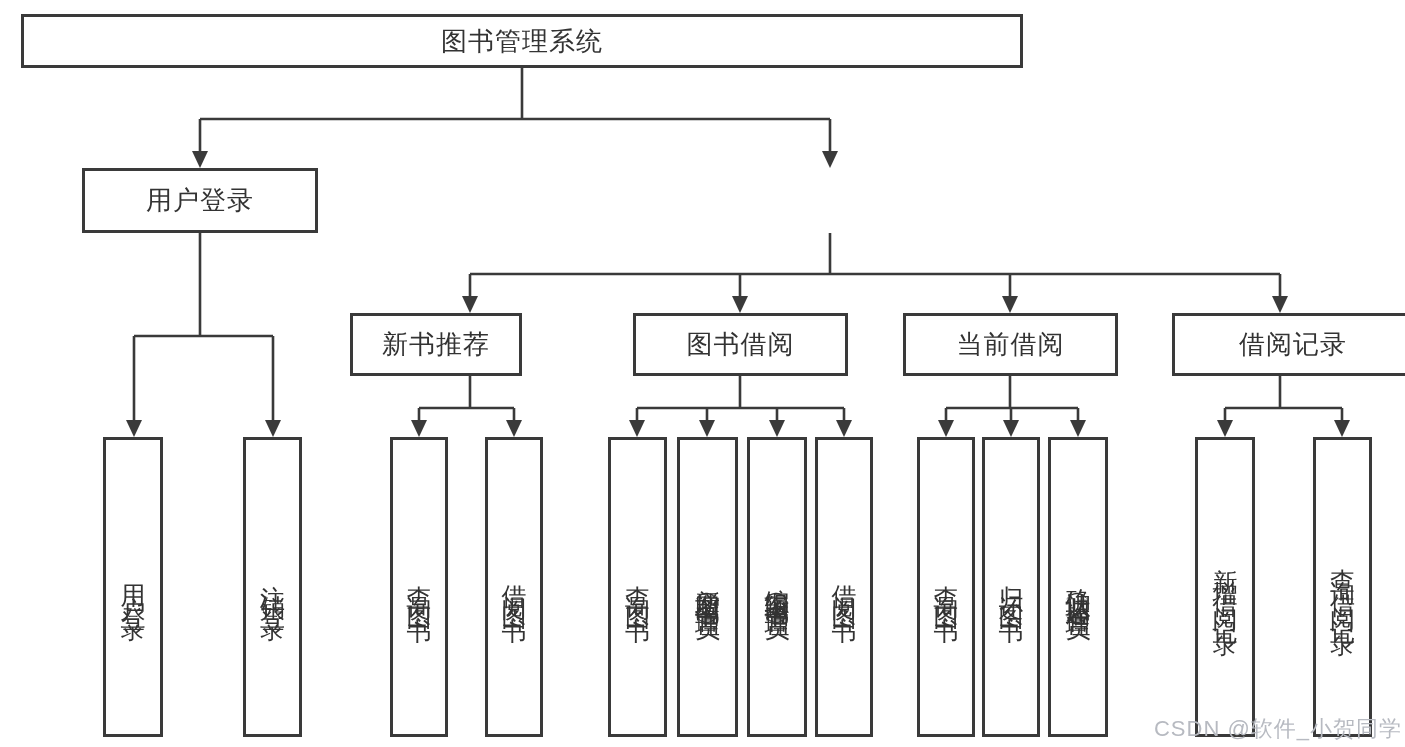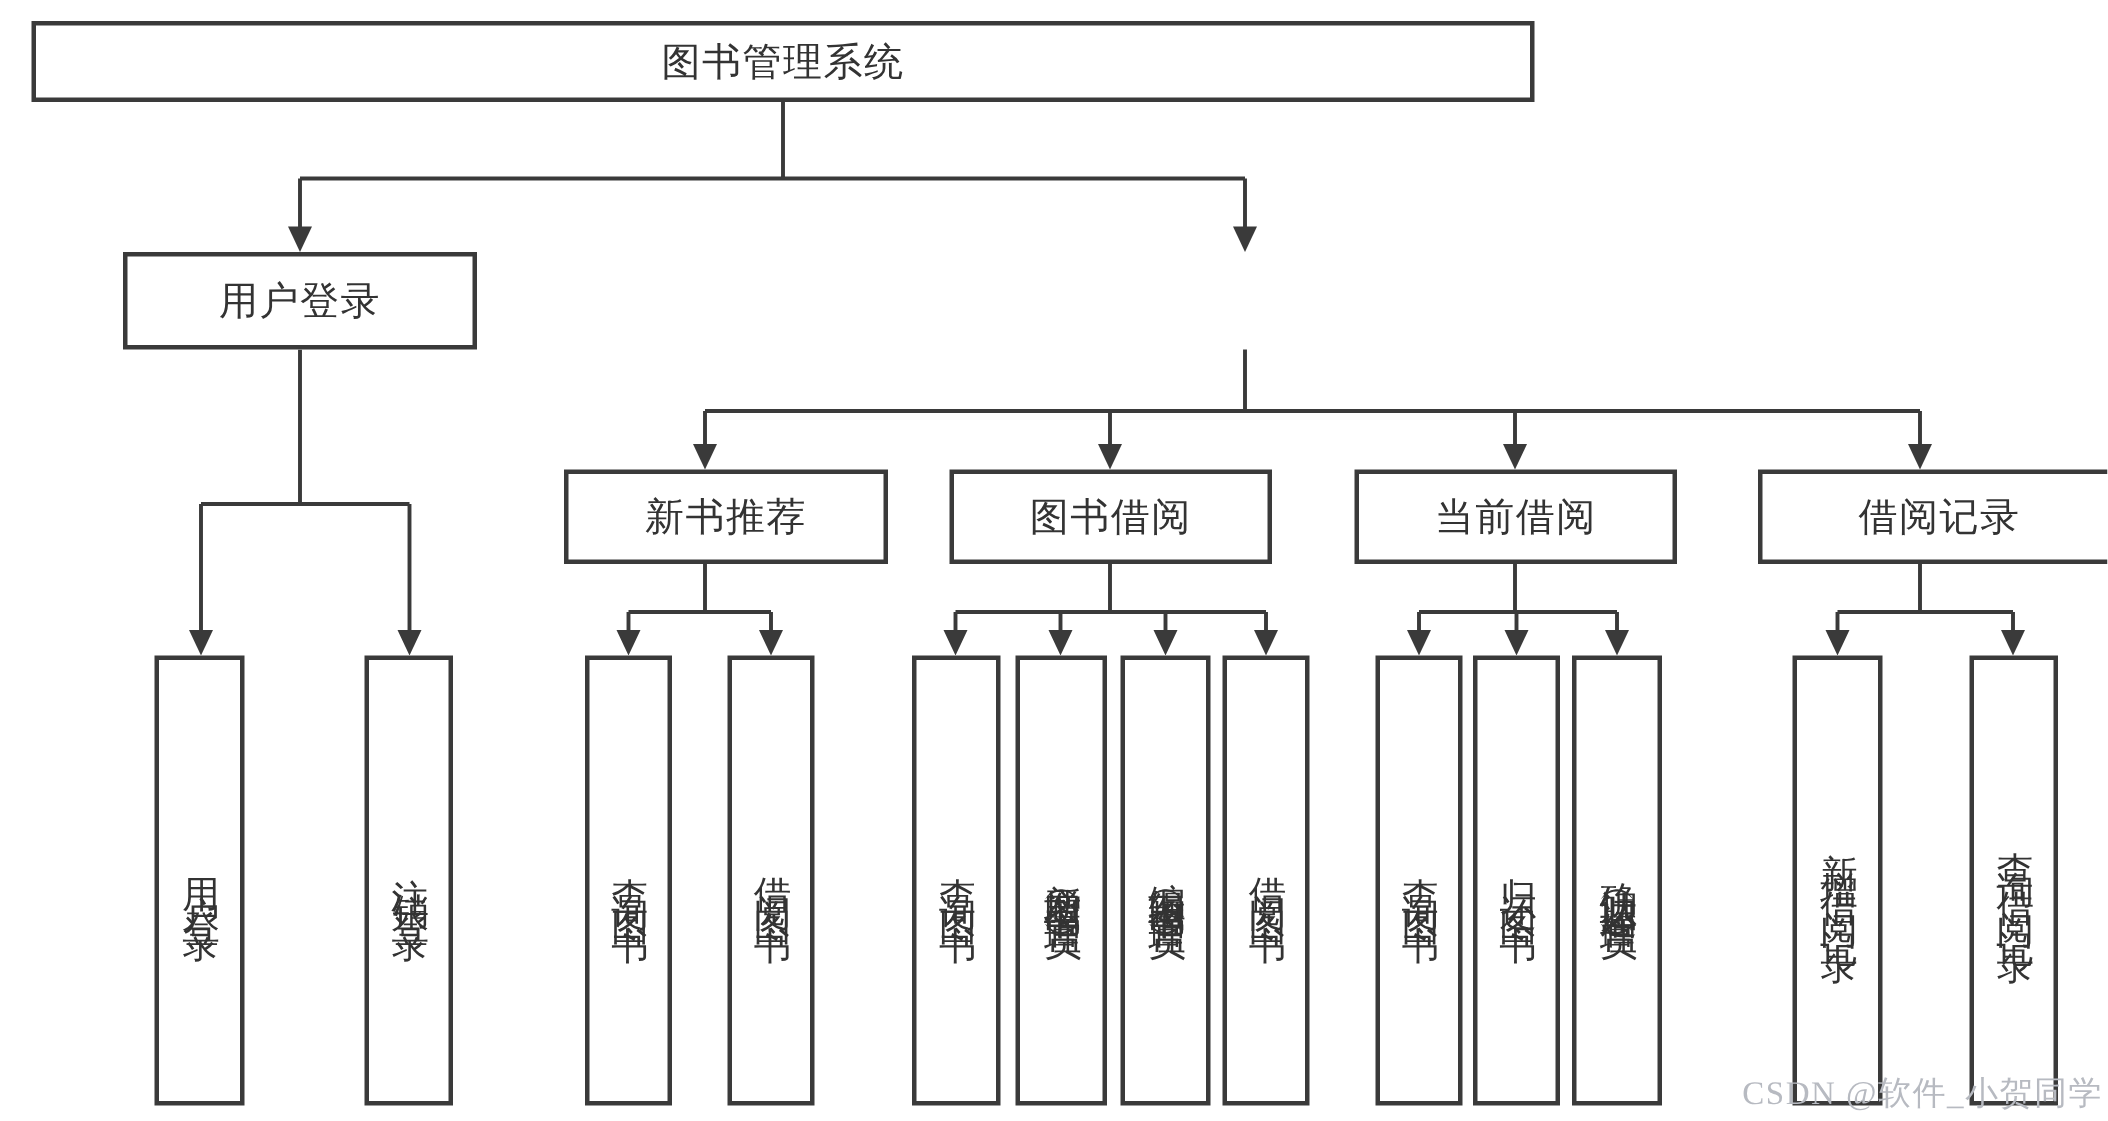--- a/index.html
+++ b/index.html
@@ -47,21 +47,20 @@
     white-space:nowrap;
   }
   .watermark{
     position:absolute;
     right:3px;bottom:3px;
     color:var(--watermark);
     font-size:22px;
     letter-spacing:1px;
     z-index:3;
     pointer-events:none;
-    font-family:Liberation Serif, serif;
   }
 </style>
 </head>
 <body>
 
 <div class="canvas">
 
   <svg class="connectors" width="1405" height="747" viewBox="0 0 1405 747">
     <g stroke="#3a3a3a" stroke-width="2.6" fill="none">
 
@@ -103,21 +102,21 @@
   </svg>
 
   <div class="node" style="left:21px;top:14px;width:1002px;height:54px">
     <span>图书管理系统</span>
   </div>
 
   <div class="node" style="left:82px;top:168px;width:236px;height:65px">
     <span>用户登录</span>
   </div>
 
-  <div class="node" style="left:376px;top:313px;width:216px;height:63px">
+  <div class="node" style="left:350px;top:313px;width:172px;height:63px">
     <span>新书推荐</span>
   </div>
   <div class="node" style="left:903px;top:313px;width:215px;height:63px">
     <span>当前借阅</span>
   </div>
   <div class="node" style="left:633px;top:313px;width:215px;height:63px">
     <span>图书借阅</span>
   </div>
   <div class="node" style="left:1172px;top:313px;width:242px;height:63px">
     <span>借阅记录</span>

